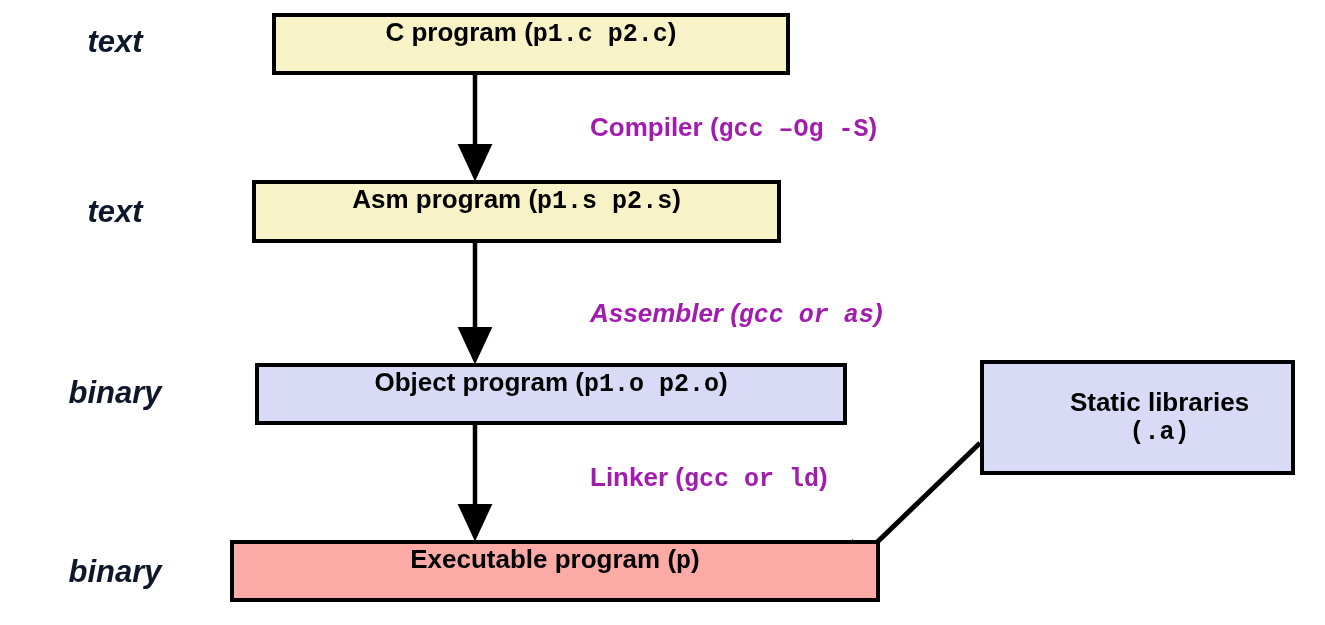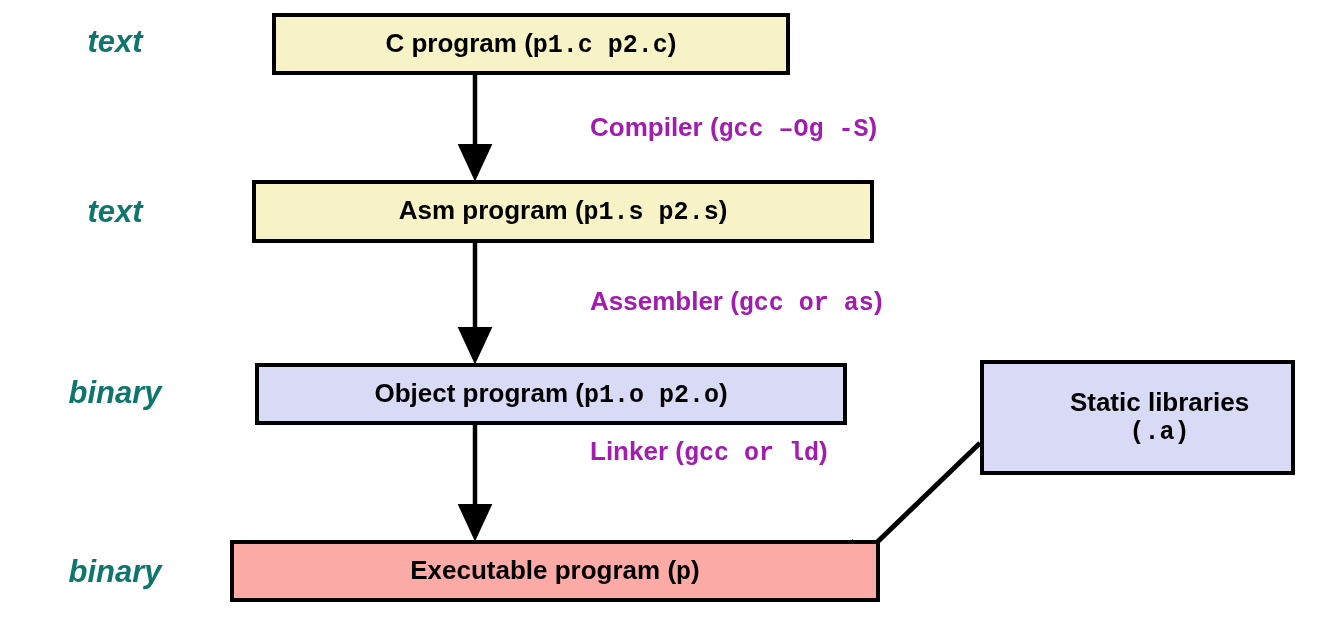--- a/index.html
+++ b/index.html
@@ -13,30 +13,29 @@
     position: relative;
     overflow: hidden;
     font-family: "Liberation Sans", sans-serif;
     -webkit-font-smoothing: antialiased;
   }
   .stage {
     position: absolute;
     font-weight: bold;
     font-style: italic;
     font-size: 31px;
-    color: #0f766e;
+    color: #0f172a;
     text-align: center;
     white-space: nowrap;
   }
   .node {
     position: absolute;
     box-sizing: border-box;
     border: 4px solid #000000;
     display: flex;
-    align-items: center;
     justify-content: center;
     text-align: center;
     font-weight: bold;
     font-size: 26px;
     color: #000000;
     line-height: 1.18;
     white-space: nowrap;
   }
   .node .mono {
     font-family: "Liberation Mono", "DejaVu Sans Mono", monospace;
@@ -95,40 +94,40 @@
 
   <line x1="475" y1="425" x2="475" y2="536" stroke="#000000" stroke-width="4.5" marker-end="url(#arrowhead)"></line>
 
   <line x1="980" y1="443" x2="840" y2="578" stroke="#000000" stroke-width="5" marker-end="url(#arrowhead)"></line>
 </svg>
 
 <div class="node" style="left:272px; top:13px; width:518px; height:62px; background:#F7F3C6;">
   <span><span>C program (</span><span class="mono">p1.c p2.c</span><span>)</span></span>
 </div>
 
-<div class="node" style="left:252px; top:180px; width:622px; height:63px; background:#F7F3C6;">
+<div class="node" style="left:252px; top:180px; width:529px; height:63px; background:#F7F3C6;">
   <span><span>Asm program (</span><span class="mono">p1.s p2.s</span><span>)</span></span>
 </div>
 
 <div class="node" style="left:233px; top:363px; width:592px; height:62px; background:#D9DAF5;margin-left:22px;">
   <span><span>Object program (</span><span class="mono">p1.o p2.o</span><span>)</span></span>
 </div>
 
 <div class="node" style="left:230px; top:540px; width:650px; height:62px; background:#FCAAA6;">
   <span><span>Executable program (</span><span class="mono">p</span><span>)</span></span>
 </div>
 
 <div class="node node-stack" style="left:980px; top:360px; width:315px; height:115px; background:#D9DAF5;padding-left:44px;">
   <span>Static libraries</span>
   <span class="mono">(.a)</span>
 </div>
 
 <div class="edge-label" style="left:590px; top:112px;">
   <span>Compiler (</span><span class="mono">gcc –Og -S</span><span>)</span>
 </div>
 
-<div class="edge-label" style="left:590px; top:286px;">
+<div class="edge-label" style="left:590px; top:298px;font-style:italic;">
   <span>Assembler (</span><span class="mono">gcc or as</span><span>)</span>
 </div>
 
-<div class="edge-label" style="left:590px; top:436px;">
+<div class="edge-label" style="left:590px; top:462px;">
   <span>Linker (</span><span class="mono">gcc or  ld</span><span>)</span>
 </div>
 
 </body></html>

